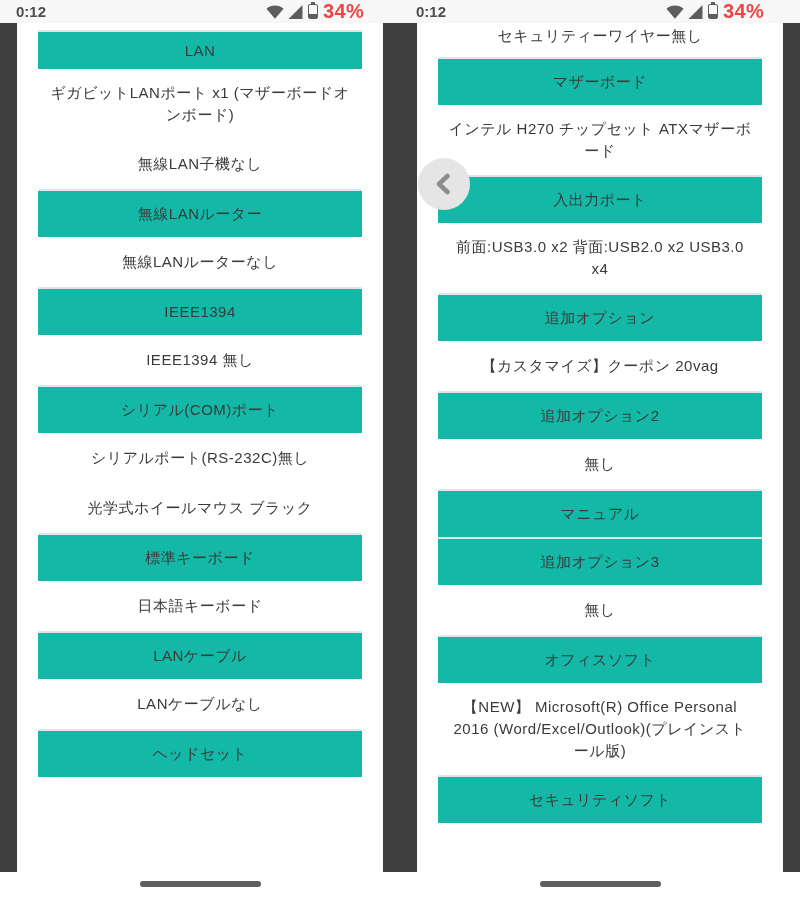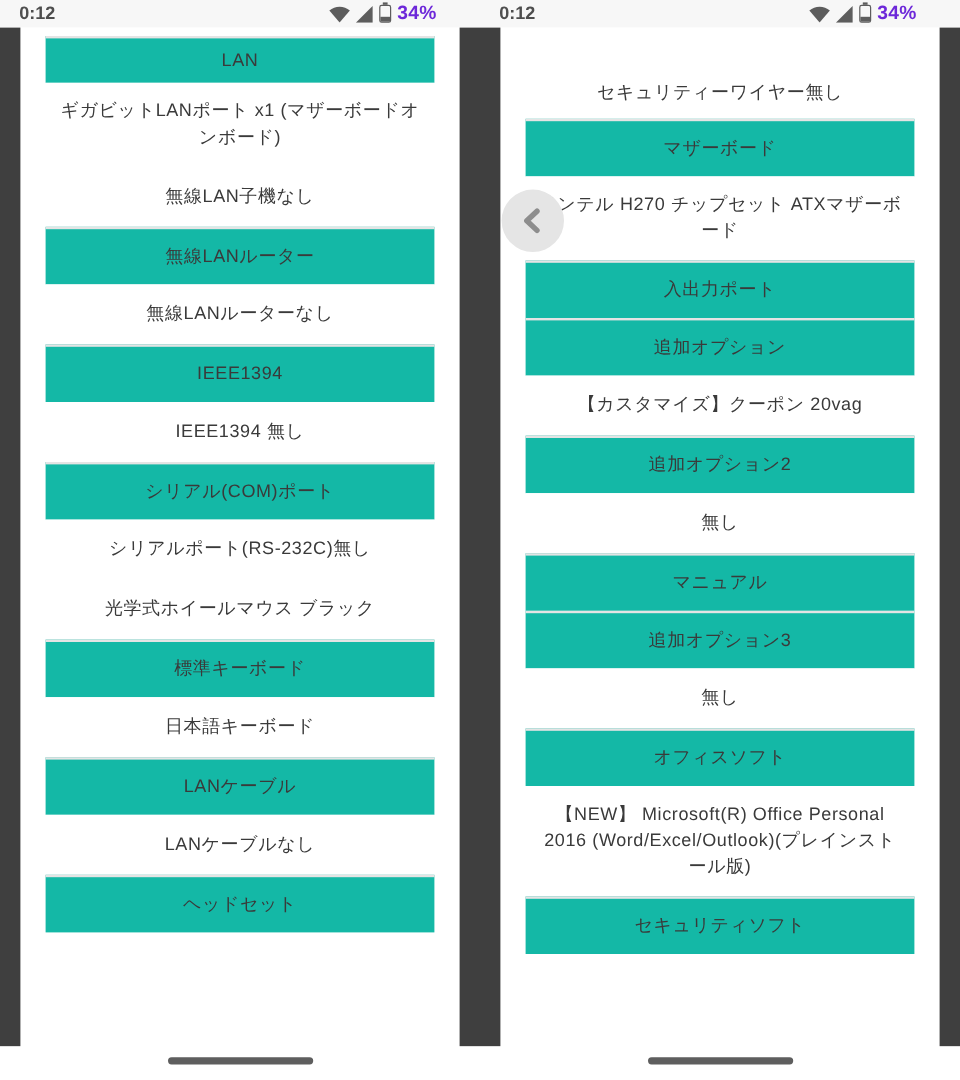--- a/index.html
+++ b/index.html
@@ -13,38 +13,38 @@
     height:23px;flex:0 0 23px;background:#f7f7f7;
     display:flex;align-items:center;justify-content:space-between;
     padding:0 36px 0 16px;box-sizing:border-box;
     color:#4e4e4e;font-size:15px;font-weight:bold;
   }
   .sb-icons{display:flex;align-items:center;gap:4px;}
   .sb-icons svg{display:block;}
   .battery{position:relative;width:10px;height:15px;border:1.5px solid #5d5d5d;border-radius:2px;box-sizing:border-box;margin:0 1px;}
   .battery::before{content:"";position:absolute;top:-3.5px;left:1.5px;width:4px;height:2px;background:#5d5d5d;}
   .battery::after{content:"";position:absolute;bottom:0;left:0;right:0;height:4px;background:#5d5d5d;}
-  .sb-pct{font-size:16px;font-weight:bold;color:#6d28d9;letter-spacing:0.3px;}
+  .sb-pct{font-size:20px;font-weight:bold;color:#ef4444;letter-spacing:0.3px;}
   
   .screen{
     height:849px;flex:0 0 849px;box-sizing:border-box;background:#fff;
     border-left:17px solid #3f3f3f;border-right:17px solid #3f3f3f;
     padding:0 21px;overflow:hidden;
   }
   .list{display:flex;flex-direction:column;}
   .list-left{margin-top:7px;}
   .row{
     display:flex;align-items:center;justify-content:center;
     text-align:center;font-size:15px;line-height:22px;color:#3a3a3a;
     letter-spacing:0.5px;box-sizing:border-box;padding:0 8px;
   }
   .row.header{background:#14b8a6;border-top:2px solid #e4e4e4;min-height:48px;padding:4px 8px;}
   .row.value{background:#ffffff;min-height:50px;padding:13px 8px;}
   .row.clipped-header{height:39px;min-height:0;padding:2px 8px;}
-  .row.clipped-value{height:34px;min-height:0;align-items:flex-start;padding:2px 8px 0;overflow:hidden;margin-top:42px;}
+  .row.clipped-value{height:34px;min-height:0;align-items:flex-start;padding:2px 8px 0;overflow:hidden;}
   
   .navbar{height:28px;flex:0 0 28px;background:#ffffff;display:flex;justify-content:center;align-items:flex-start;}
   .pill{width:121px;height:6px;border-radius:3px;background:#5e5e5e;margin-top:9px;cursor:pointer;}
   
   .backbtn{
     position:absolute;left:18px;top:158px;width:52px;height:52px;border-radius:50%;
     background:#e5e5e5;display:flex;align-items:center;justify-content:center;
     border:none;cursor:pointer;z-index:3;padding:0;
   }
   .backbtn svg{display:block;margin-right:3px;}
@@ -113,20 +113,21 @@
         <span class="battery"></span>
         <span class="sb-pct">34%</span>
       </span>
     </div>
     <div class="screen">
       <div class="list">
           <div class="row value clipped-value">セキュリティーワイヤー無し</div>
           <div class="row header">マザーボード</div>
           <div class="row value">インテル H270 チップセット ATXマザーボード</div>
           <div class="row header">入出力ポート</div>
+          <div class="row value">前面:USB3.0 x2 背面:USB2.0 x2 USB3.0 x4</div>
           <div class="row header">追加オプション</div>
           <div class="row value">【カスタマイズ】クーポン 20vag</div>
           <div class="row header">追加オプション2</div>
           <div class="row value">無し</div>
           <div class="row header">マニュアル</div>
           <div class="row header">追加オプション3</div>
           <div class="row value">無し</div>
           <div class="row header">オフィスソフト</div>
           <div class="row value">【NEW】 Microsoft(R) Office Personal 2016 (Word/Excel/Outlook)(プレインストール版)</div>
           <div class="row header">セキュリティソフト</div>

